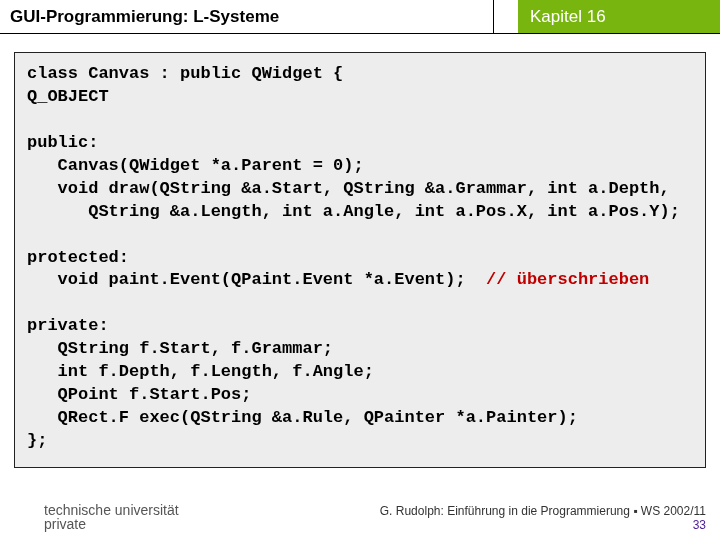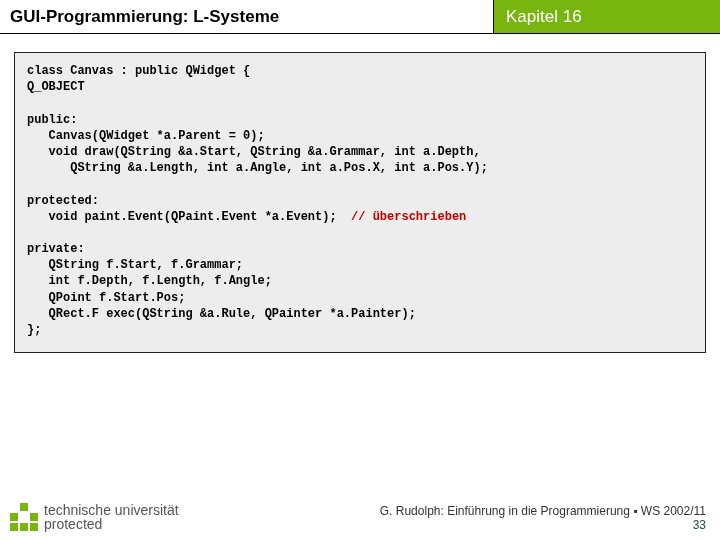--- a/index.html
+++ b/index.html
@@ -1,15 +1,15 @@
 <!DOCTYPE html>
 <html><head>
 <meta charset="utf-8">
 <style>
-  * { margin: 0; padding: 0; box-sizing: border-box; }
+  * { margin: 0; padding: 0; box-sizing: border-box; gap: 24px; }
   body {
     width: 720px;
     height: 540px;
     background: #fff;
     font-family: Arial, Helvetica, sans-serif;
     position: relative;
     overflow: hidden;
   }
   .header {
     display: flex;
@@ -32,21 +32,21 @@
     font-weight: normal;
     font-size: 17px;
     padding: 7px 12px;
   }
   .code-block {
     margin: 18px 14px 0 14px;
     background: #ededed;
     border: 1px solid #222;
     padding: 10px 12px 14px 12px;
     font-family: "Courier New", monospace;
-    font-size: 12px;
+    font-size: 17px;
     font-weight: bold;
     line-height: 1.35;
     white-space: pre;
     color: #000;
   }
   .comment { color: #c00000; }
   .footer {
     position: absolute;
     bottom: 6px;
     left: 0;
@@ -76,21 +76,21 @@
     font-size: 14px;
     line-height: 1.05;
     color: #555;
   }
   .credit {
     margin-left: auto;
     text-align: right;
     font-size: 12px;
     color: #333;
   }
-  .pagenum { font-size: 12px; color:#14532d; }
+  .pagenum { font-size: 12px; color:#4c1d95; }
 </style>
 </head>
 <body>
 
 <div class="header">
   <div class="header-left">GUI-Programmierung: L-Systeme</div>
   <div class="header-right">Kapitel 16</div>
 </div>
 
 <div class="code-block"><span>class Canvas : public QWidget {</span>
@@ -125,20 +125,20 @@
           <div class="sq"></div>
         </div>
       <div class="row row3">
           <div class="sq"></div>
           <div class="sq"></div>
           <div class="sq"></div>
         </div>
     </div>
     <div class="logo-text">
       <div>technische universität</div>
-      <div>protected</div>
+      <div>private</div>
     </div>
   </div>
   <div class="credit">
     <div>G. Rudolph: Einführung in die Programmierung ▪ WS 2002/11</div>
     <div class="pagenum">33</div>
   </div>
 </div>
 
 </body></html>

